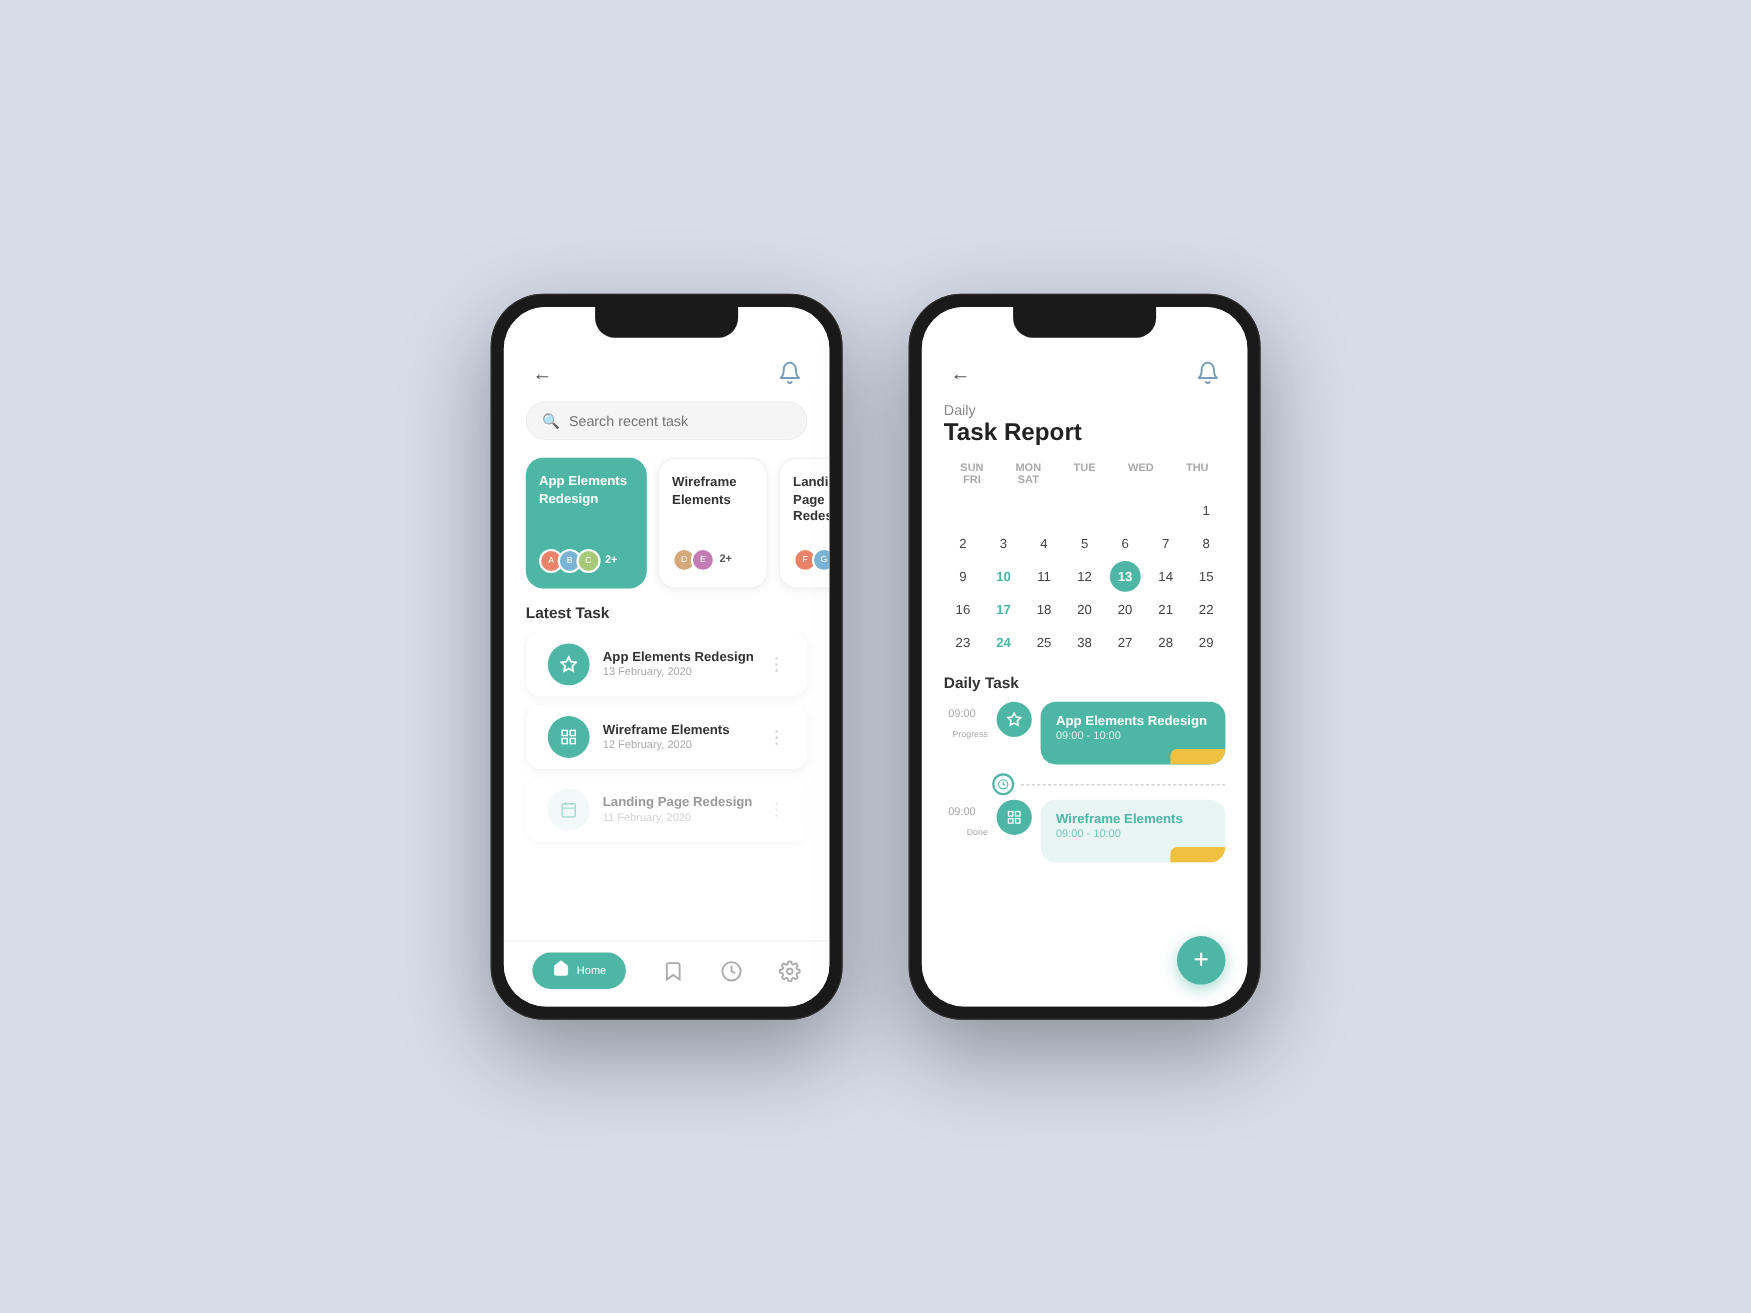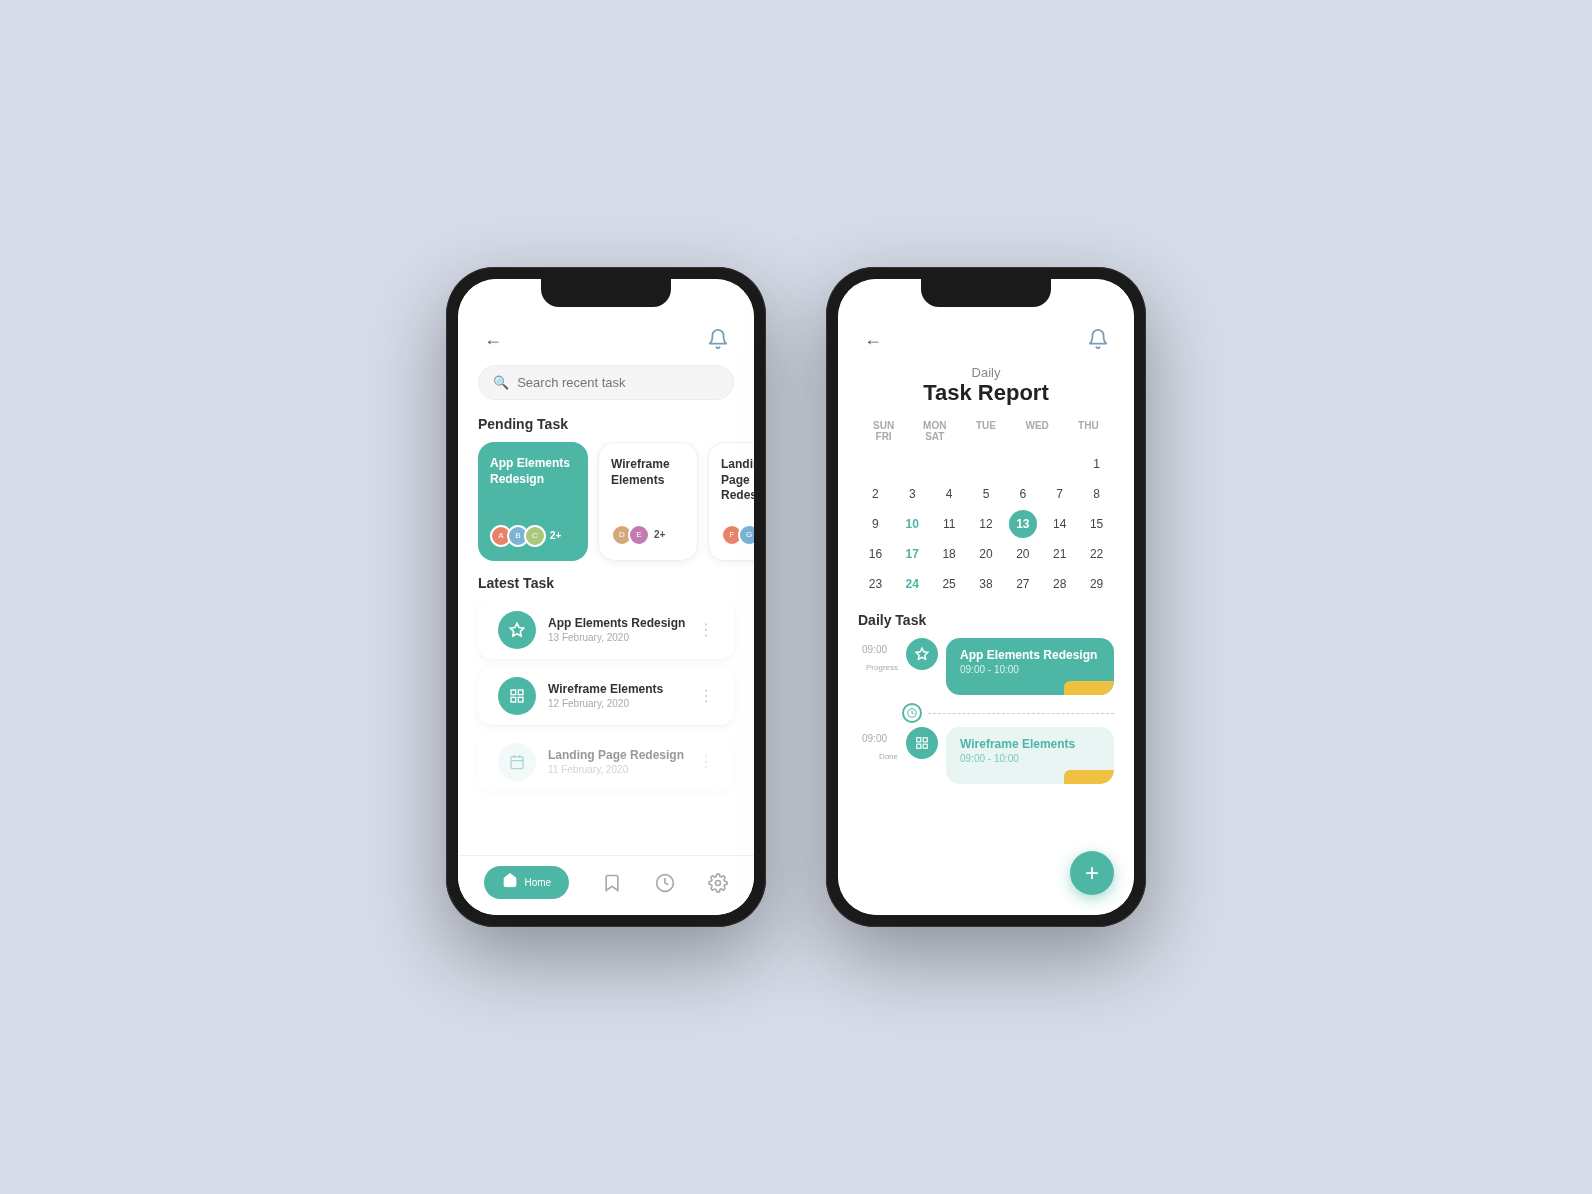--- a/index.html
+++ b/index.html
@@ -241,21 +241,20 @@
 
     
     .p2-header {
       display: flex;
       justify-content: space-between;
       align-items: center;
       padding: 44px 20px 10px;
     }
     .p2-title {
       padding: 0 20px 14px;
-      text-align: center;
     }
     .p2-title .sub { font-size: 13px; color: #888; font-weight: 400; }
     .p2-title .main { font-size: 22px; font-weight: 700; color: #222; }
 
     
     .calendar {
       padding: 0 20px 10px;
     }
     .cal-header {
       display: grid;
@@ -391,21 +390,20 @@
           </svg>
         </div>
       </div>
 
 
       <div class="search-bar">
         <span class="search-icon-small">🔍</span>
         <input type="text" placeholder="Search recent task" style="">
       </div>
 
-      <div class="section-title">Pending Task</div>
       <div class="pending-tasks-row">
 
         <div class="task-card green">
           <div class="task-card-title">App Elements Redesign</div>
           <div class="task-card-avatars">
             <div class="avatar-circle av1">A</div>
             <div class="avatar-circle av2">B</div>
             <div class="avatar-circle av3">C</div>
             <span class="avatar-count">2+</span>
           </div>

